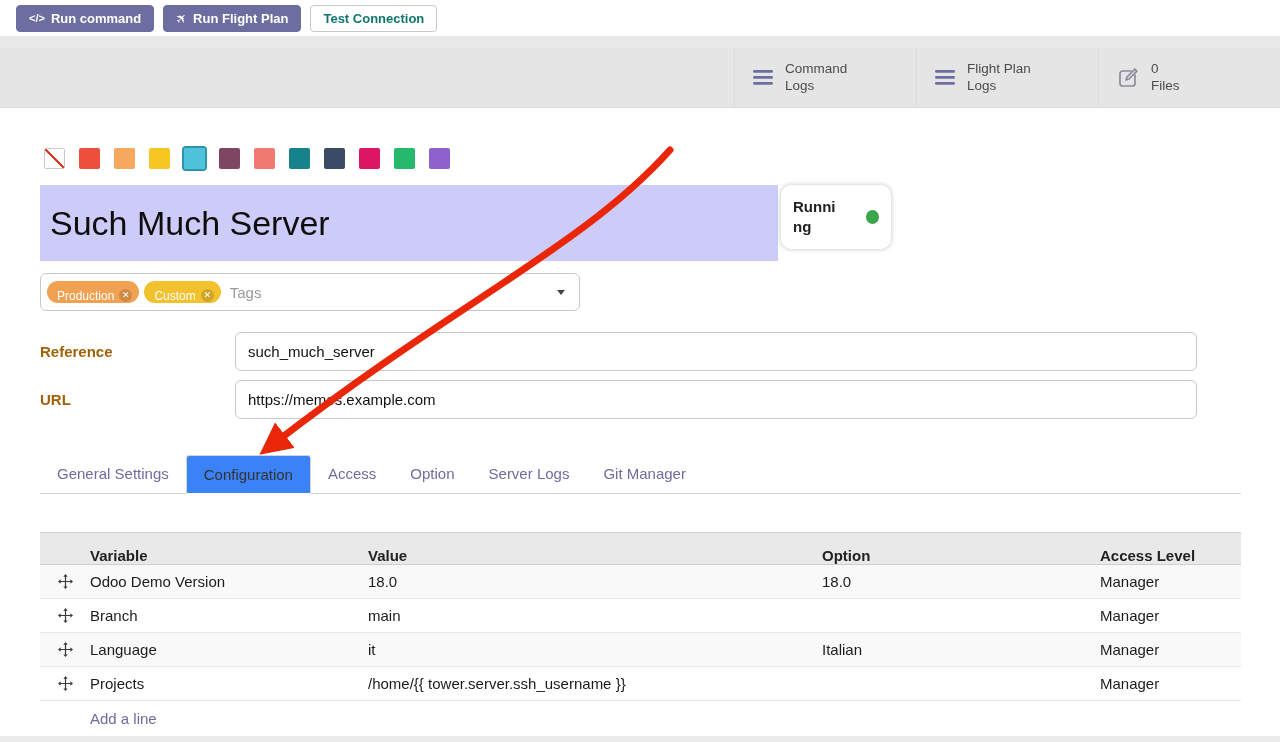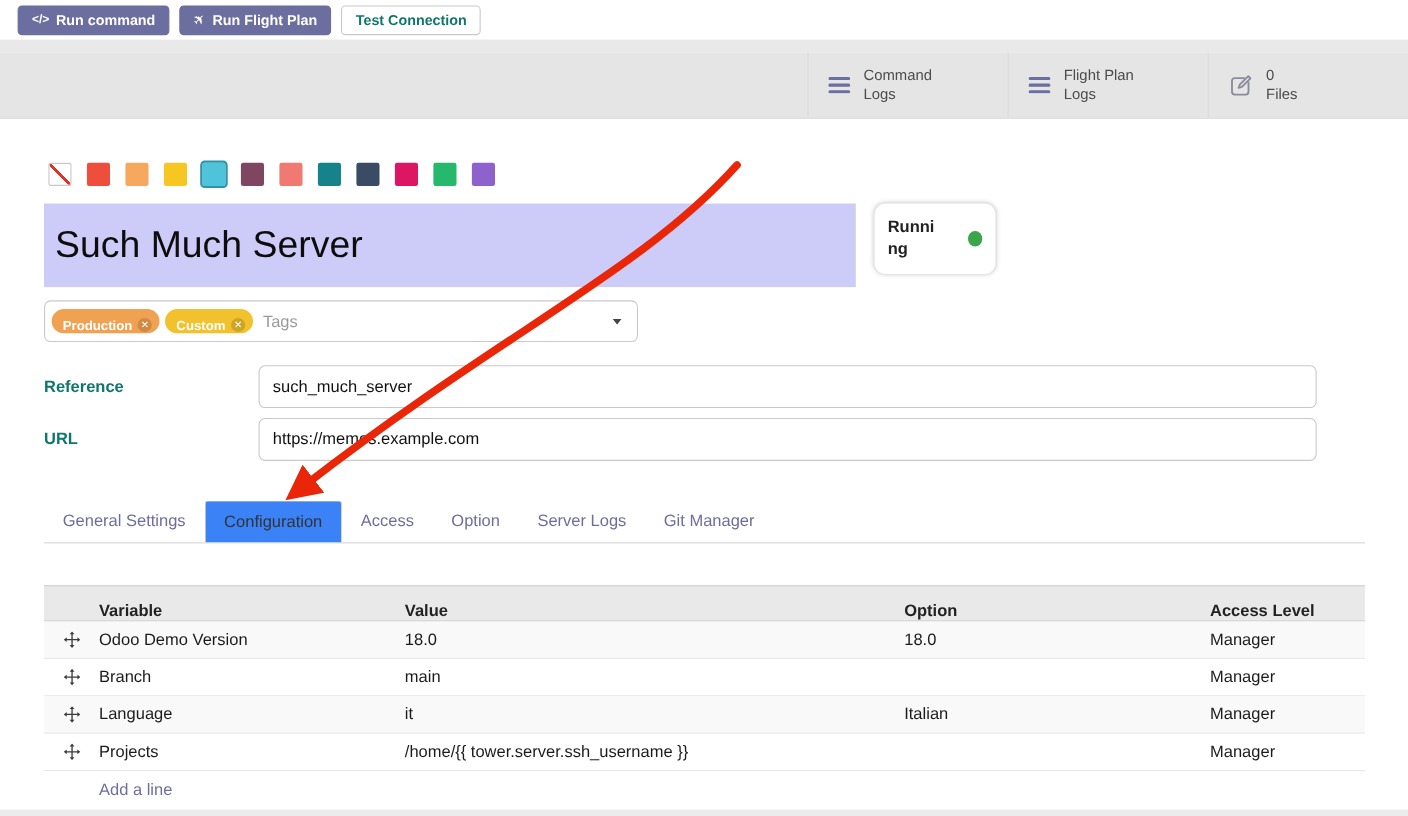--- a/index.html
+++ b/index.html
@@ -32,37 +32,37 @@
 
   
   .swatches { display:flex; gap:14px; margin:40px 0 0 44px; }
   .swatch { width:21px; height:21px; border-radius:2px; cursor:pointer; }
   .swatch.none { border:1px solid #c9c9c9; background:linear-gradient(45deg,#fff 45%,#e23222 45%,#e23222 55%,#fff 55%); }
   .swatch.selected { outline:2px solid #2b93ad; }
 
   
   .title-row { display:flex; align-items:flex-start; margin:16px 0 0 40px; }
   .title-field { width:738px; height:76px; background:#cdccf8; display:flex; align-items:center; padding-left:10px; font-size:34px; color:#0d0d0d; cursor:text; }
-  .status-card { margin-left:17px; width:110px; min-height:64px; background:#fff; border-radius:10px; box-shadow:0 0 5px rgba(0,0,0,.25); display:flex; align-items:center; padding:8px 12px; cursor:pointer;justify-content:space-between; }
+  .status-card { margin-left:3px; width:110px; min-height:64px; background:#fff; border-radius:10px; box-shadow:0 0 5px rgba(0,0,0,.25); display:flex; align-items:center; padding:8px 12px; cursor:pointer;justify-content:space-between; }
   .status-text { font-weight:700; font-size:15px; color:#222; width:48px; word-break:break-all; line-height:1.35; }
   .status-dot { margin-left:auto; width:13px; height:14px; border-radius:50%; background:#3aa54b; }
 
   
   .tags-bar { margin:12px 0 0 40px; width:540px; height:38px; border:1px solid #c9c9c9; border-radius:6px; display:flex; align-items:center; padding:0 14px 0 6px; cursor:text; }
-  .pill { height:22px; border-radius:11px; display:inline-flex; align-items:center; gap:5px; padding:7px 7px 0 10px; color:#fff; font-size:12px; font-weight:700; margin-right:5px; white-space:nowrap; }
+  .pill { height:22px; border-radius:11px; display:inline-flex; align-items:center; gap:5px; padding:7px 7px 0 10px; color:#fff; font-size:12px; font-weight:400; margin-right:5px; white-space:nowrap; }
   .pill-x { width:13px; height:13px; border-radius:50%; background:rgba(0,0,0,.14); color:#fff; font-size:9px; line-height:13px; text-align:center; cursor:pointer; }
   .tag-pills { display:inline-flex; align-items:center; }
   .tags-placeholder { color:#9a9a9a; font-size:15px; margin-left:4px; }
   .tags-caret { margin-left:auto; width:0; height:0; border-left:4.5px solid transparent; border-right:4.5px solid transparent; border-top:5.5px solid #444; cursor:pointer; }
 
   
   .field-row { display:flex; align-items:center; margin-left:40px; }
   .field-row.first { margin-top:21px; }
   .field-row + .field-row { margin-top:9px; }
-  .field-label { width:195px; font-weight:700; font-size:15px; color:#0f766e; }
+  .field-label { width:195px; font-weight:700; font-size:15px; color:#a16207; }
   .field-input { width:962px; height:39px; border:1px solid #c9c9c9; border-radius:6px; font-size:15px; padding:0 12px; color:#111; background:#fff; }
 
   
   .tabs { margin:36px 0 0 40px; width:1201px; border-bottom:1px solid #d5d5d5; display:flex; }
   .tab { padding:10px 17px; font-size:15px; color:#6d6d9e; cursor:pointer; white-space:nowrap; }
   .tab.active { background:#3b82f6; border:1px solid #d5d5d5; border-bottom:1px solid #fff; margin-bottom:-1px; border-radius:3px 3px 0 0; color:#333; }
 
   
   .table { margin:38px 0 0 40px; width:1201px; font-size:15px; }
   .thead { display:flex; align-items:flex-end; height:33px; background:#e9e9e9; border-top:1px solid #d0d0d0; border-bottom:1px solid #cfcfcf; font-weight:700; color:#222; }

